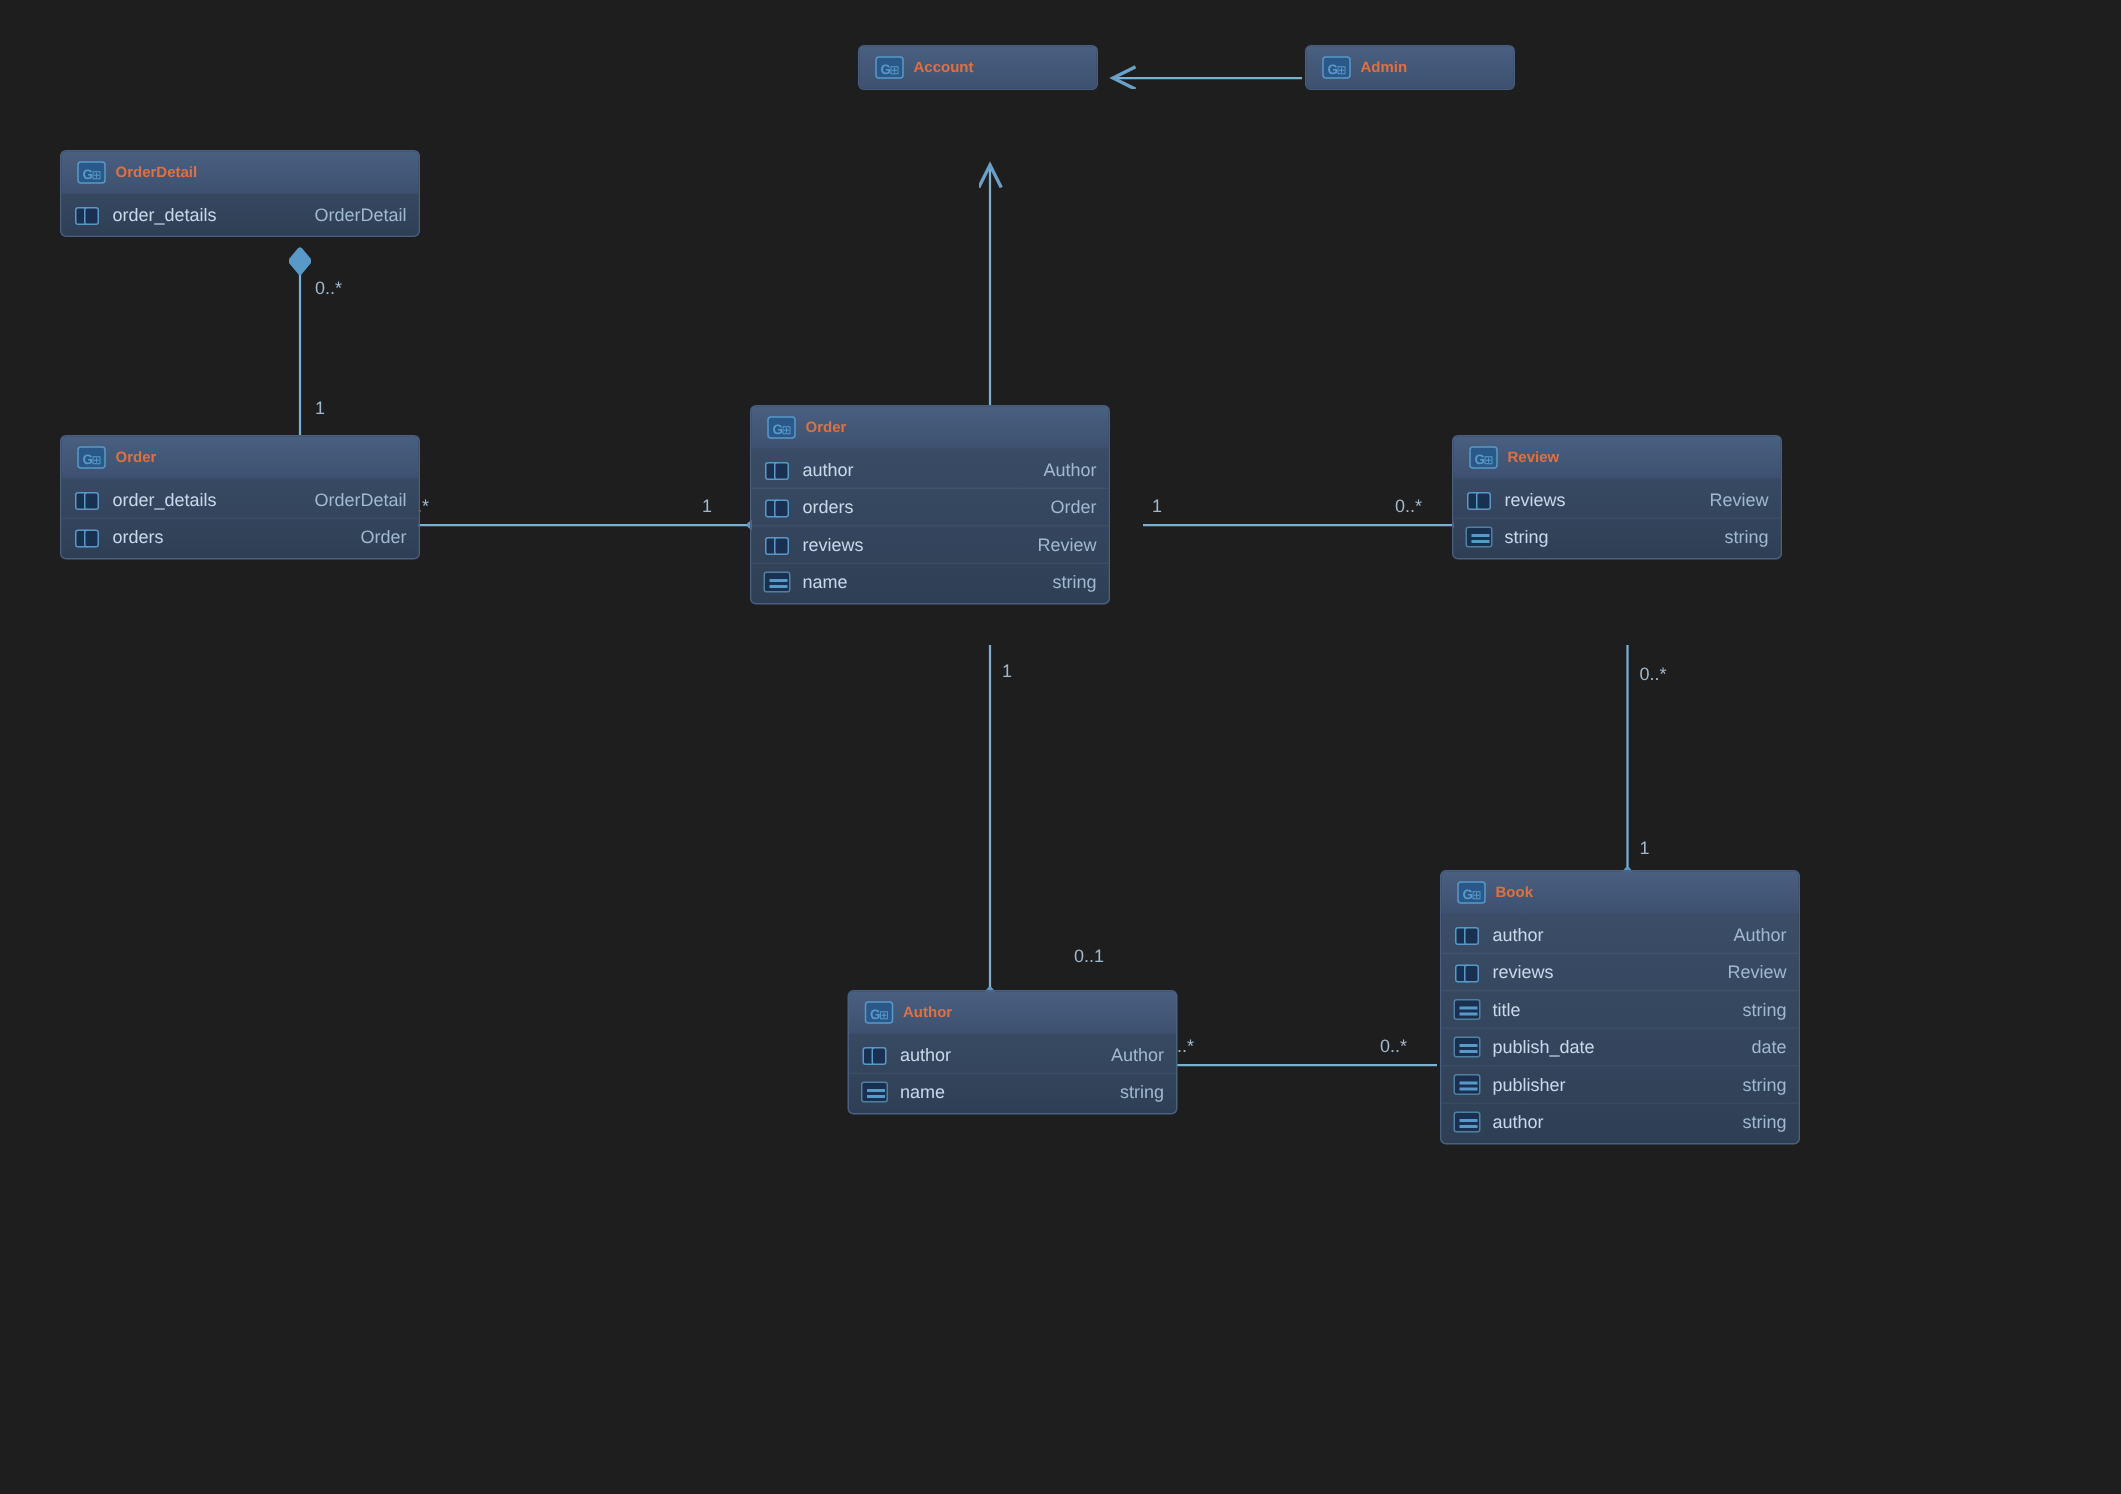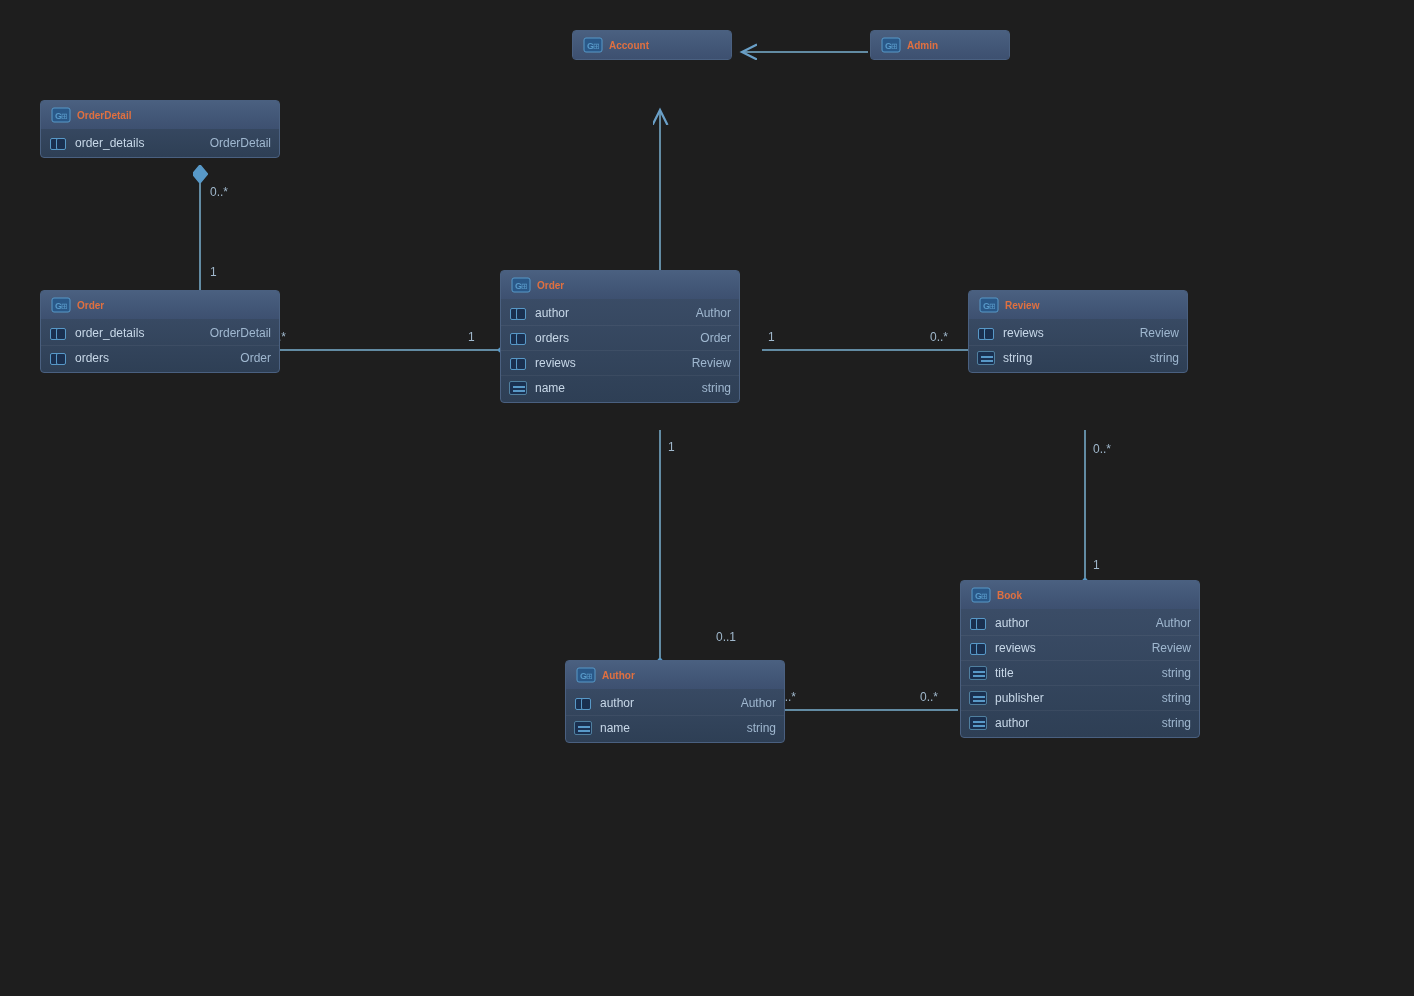--- a/index.html
+++ b/index.html
@@ -406,20 +406,27 @@
         <div class="field-icon">
           <span class="icon-string"></span>
         </div>
         <span class="field-name">title</span>
         <span class="field-type">string</span>
       </div>
       <div class="uml-row">
         <div class="field-icon">
           <span class="icon-string"></span>
         </div>
+        <span class="field-name">publish_date</span>
+        <span class="field-type">date</span>
+      </div>
+      <div class="uml-row">
+        <div class="field-icon">
+          <span class="icon-string"></span>
+        </div>
         <span class="field-name">publisher</span>
         <span class="field-type">string</span>
       </div>
       <div class="uml-row">
         <div class="field-icon">
           <span class="icon-string"></span>
         </div>
         <span class="field-name">author</span>
         <span class="field-type">string</span>
       </div>

